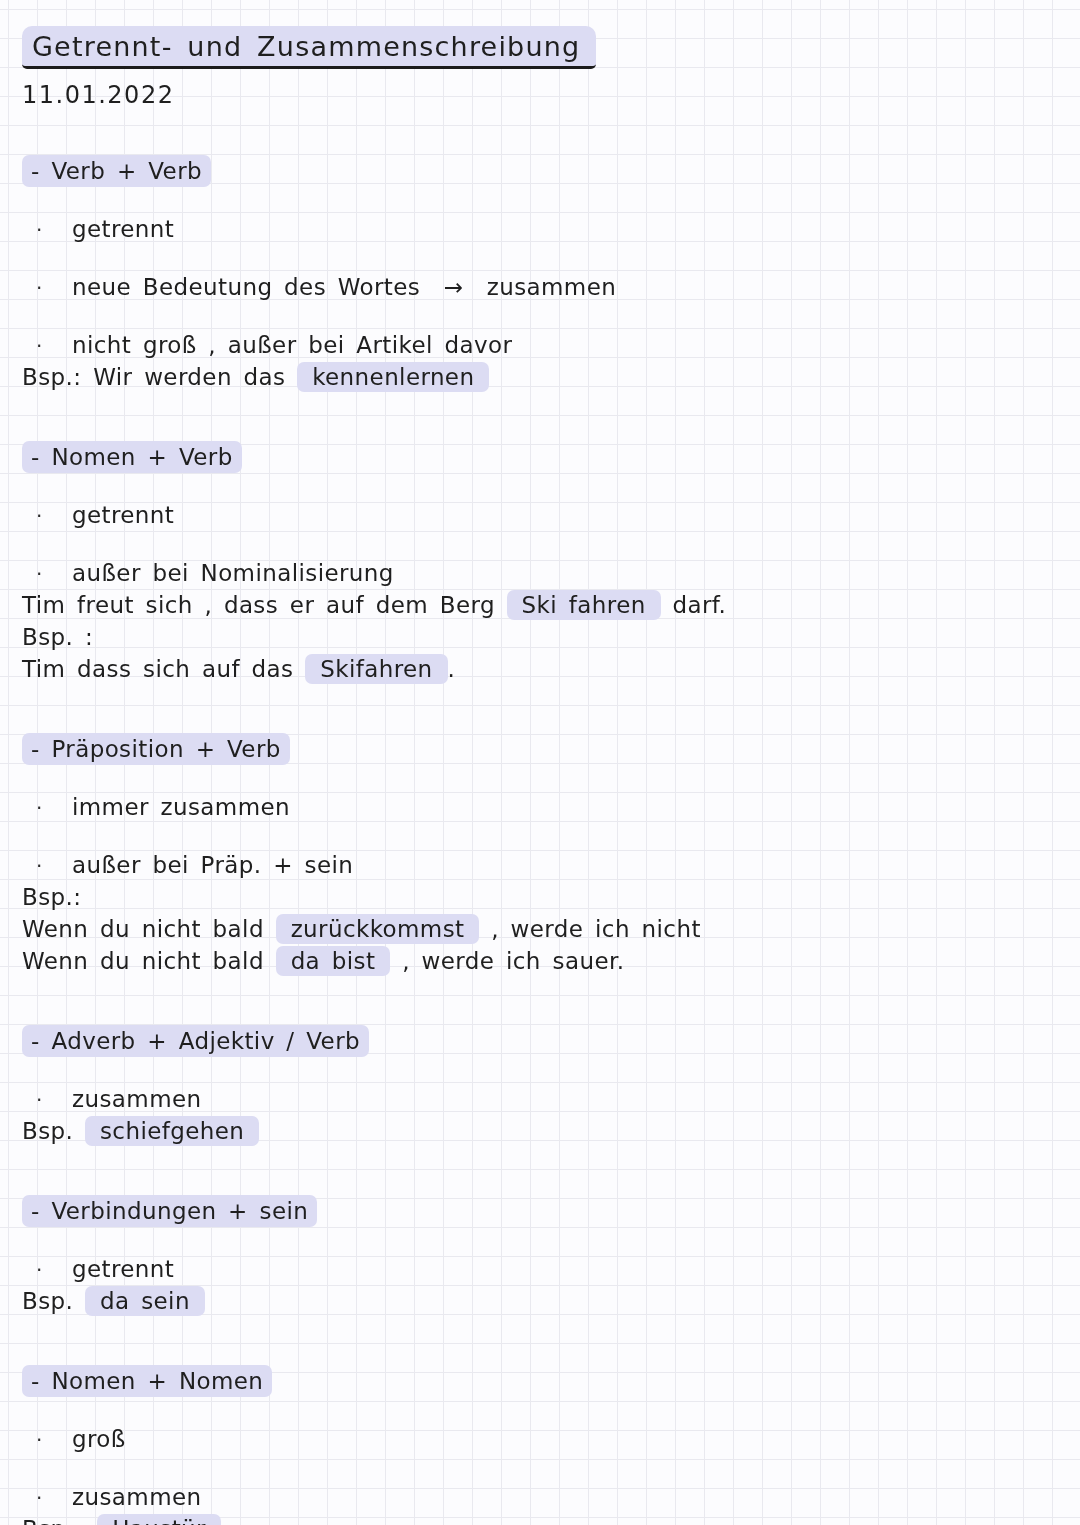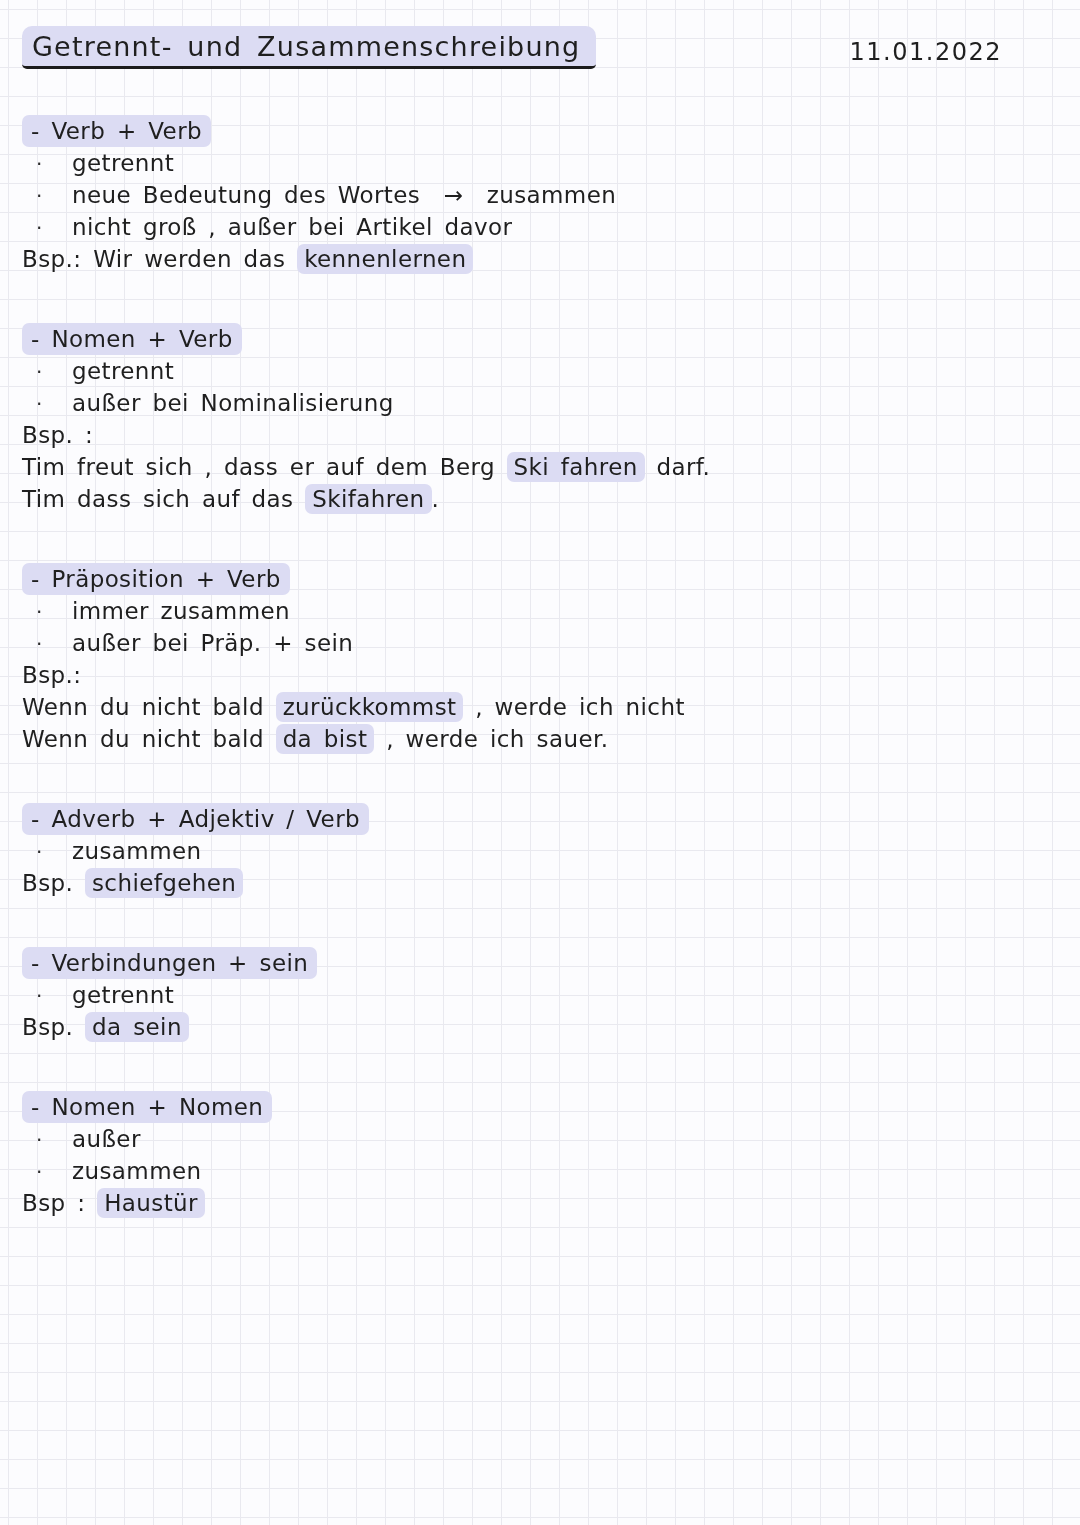--- a/index.html
+++ b/index.html
@@ -15,36 +15,36 @@
     background-color:var(--paper);
     background-image:
       linear-gradient(to right, var(--grid) 1px, transparent 1px),
       linear-gradient(to bottom, var(--grid) 1px, transparent 1px);
     background-size:29px 29px;
     background-position:8px 9px;
     font-family:"DejaVu Sans", sans-serif;
     color:var(--ink);
   }
   .page{padding:26px 78px 0 22px;}
-  .title-row{display:flex;justify-content:space-between;align-items:flex-start;}
+  .title-row{display:flex;justify-content:space-between;align-items:flex-start;flex-direction:column;}
   .title{margin:0;font-size:27px;font-weight:500;letter-spacing:1.2px;word-spacing:5px;white-space:pre;}
   .title-hl{
     background:var(--hl);
     border-radius:10px 10px 5px 5px;
     padding:5px 16px 4px 10px;
     border-bottom:3px solid #1b1b1b;
     display:inline-block;
   }
   .date{font-size:24px;letter-spacing:1.5px;margin-top:12px;white-space:pre;}
   .sections{margin-top:46px;}
   .note-section{margin-bottom:48px;}
   .line{height:32px;line-height:32px;white-space:pre;font-size:23px;letter-spacing:.4px;word-spacing:4px;}
-  .hl{background:var(--hl);border-radius:7px;padding:2px 7px;}
+  .hl{background:var(--hl);border-radius:7px;padding:2px 15px;}
   .heading-line .hl{padding:3px 9px;}
-  .bullet-line{padding-left:14px;}
+  .bullet-line{padding-left:14px;margin-top:26px;}
   .bullet-dot{display:inline-block;width:36px;font-size:20px;color:#2a2a2a;}
 </style>
 </head>
 <body>
 
 <div class="page">
   <header class="title-row">
     <h1 class="title"><span class="title-hl">Getrennt- und Zusammenschreibung</span></h1>
     <div class="date">11.01.2022</div>
   </header>
@@ -54,22 +54,22 @@
         <div class="line heading-line"><span class="hl">- Verb + Verb</span></div>
         <div class="line bullet-line"><span class="bullet-dot">·</span><span class="bullet-text">getrennt</span></div>
         <div class="line bullet-line"><span class="bullet-dot">·</span><span class="bullet-text">neue Bedeutung des Wortes  →  zusammen</span></div>
         <div class="line bullet-line"><span class="bullet-dot">·</span><span class="bullet-text">nicht groß , außer bei Artikel davor</span></div>
         <div class="line example-line"><span class="seg">Bsp.: Wir werden das </span><span class="hl">kennenlernen</span></div>
       </section>
       <section class="note-section">
         <div class="line heading-line"><span class="hl">- Nomen + Verb</span></div>
         <div class="line bullet-line"><span class="bullet-dot">·</span><span class="bullet-text">getrennt</span></div>
         <div class="line bullet-line"><span class="bullet-dot">·</span><span class="bullet-text">außer bei Nominalisierung</span></div>
+        <div class="line example-line"><span class="seg">Tim freut sich , dass er auf dem Berg </span><span class="hl">Ski fahren</span><span class="seg"> darf.</span></div>
         <div class="line example-line"><span class="seg">Bsp. :</span></div>
-        <div class="line example-line"><span class="seg">Tim freut sich , dass er auf dem Berg </span><span class="hl">Ski fahren</span><span class="seg"> darf.</span></div>
         <div class="line example-line"><span class="seg">Tim dass sich auf das </span><span class="hl">Skifahren</span><span class="seg">.</span></div>
       </section>
       <section class="note-section">
         <div class="line heading-line"><span class="hl">- Präposition + Verb</span></div>
         <div class="line bullet-line"><span class="bullet-dot">·</span><span class="bullet-text">immer zusammen</span></div>
         <div class="line bullet-line"><span class="bullet-dot">·</span><span class="bullet-text">außer bei Präp. + sein</span></div>
         <div class="line example-line"><span class="seg">Bsp.:</span></div>
         <div class="line example-line"><span class="seg">Wenn du nicht bald </span><span class="hl">zurückkommst</span><span class="seg"> , werde ich nicht</span></div>
         <div class="line example-line"><span class="seg">Wenn du nicht bald </span><span class="hl">da bist</span><span class="seg"> , werde ich sauer.</span></div>
       </section>
@@ -78,18 +78,18 @@
         <div class="line bullet-line"><span class="bullet-dot">·</span><span class="bullet-text">zusammen</span></div>
         <div class="line example-line"><span class="seg">Bsp. </span><span class="hl">schiefgehen</span></div>
       </section>
       <section class="note-section">
         <div class="line heading-line"><span class="hl">- Verbindungen + sein</span></div>
         <div class="line bullet-line"><span class="bullet-dot">·</span><span class="bullet-text">getrennt</span></div>
         <div class="line example-line"><span class="seg">Bsp. </span><span class="hl">da sein</span></div>
       </section>
       <section class="note-section">
         <div class="line heading-line"><span class="hl">- Nomen + Nomen</span></div>
-        <div class="line bullet-line"><span class="bullet-dot">·</span><span class="bullet-text">außer</span></div>
+        <div class="line bullet-line"><span class="bullet-dot">·</span><span class="bullet-text">groß</span></div>
         <div class="line bullet-line"><span class="bullet-dot">·</span><span class="bullet-text">zusammen</span></div>
         <div class="line example-line"><span class="seg">Bsp : </span><span class="hl">Haustür</span></div>
       </section>
     </main>
 </div>
 
 </body></html>

